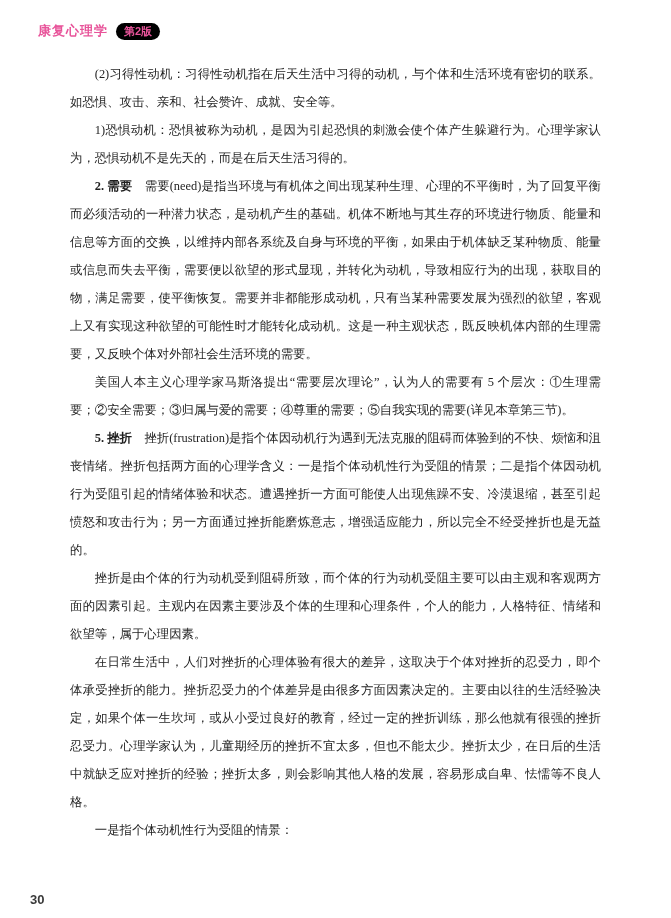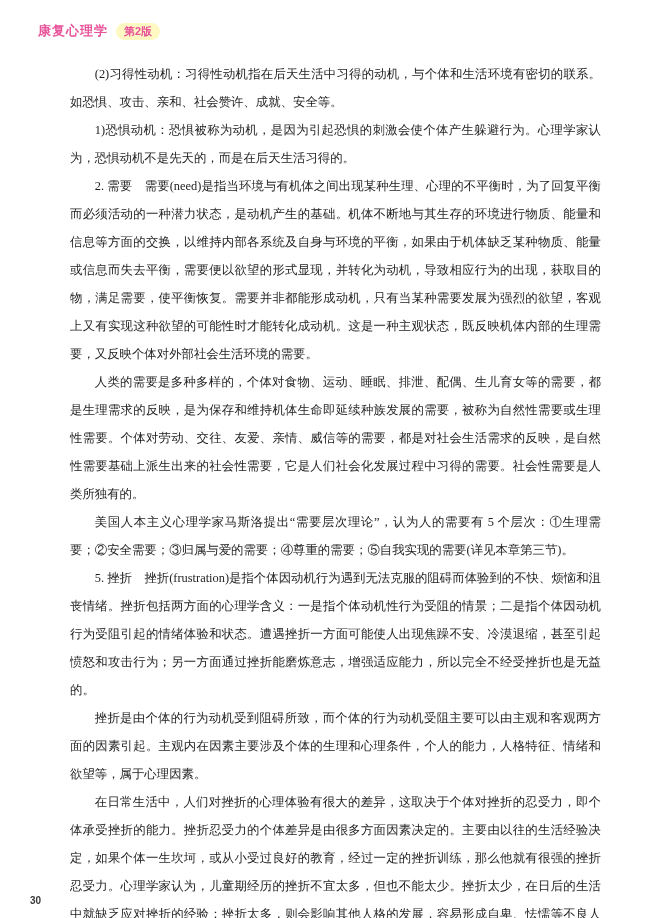--- a/index.html
+++ b/index.html
@@ -24,21 +24,21 @@
   }
   .book-title {
     color: #e8549a;
     font-weight: bold;
     font-size: 13px;
     letter-spacing: 1px;
   }
   .edition-badge {
     display: inline-block;
     margin-left: 8px;
-    background: #fef9c3;
+    background: #000000;
     color: #e8549a;
     border-radius: 10px;
     padding: 1px 8px 2px 8px;
     font-size: 11px;
     font-weight: bold;
     line-height: 14px;
   }
   .body-text {
     position: absolute;
     left: 70px; top: 60px;
@@ -46,47 +46,46 @@
     font-size: 12.4px;
     line-height: 28px;
     color: #1e1e1e;
     text-align: justify;
     text-justify: inter-ideograph;
   }
   .body-text p {
     margin: 0;
     text-indent: 2em;
   }
-  .bold { font-weight: normal; }
+  .bold { font-weight: bold; }
   .page-footer {
     position: absolute;
     left: 30px; bottom: 10px;
     font-family: "Liberation Sans", "DejaVu Sans", sans-serif;
   }
   .page-number {
     font-weight: bold;
-    font-size: 10px;
+    font-size: 13px;
     color: #3a3a3a;
   }
 </style>
 </head>
 <body>
 
 <div class="page">
 
   <header class="page-header">
     <span class="book-title">康复心理学</span>
     <span class="edition-badge">第2版</span>
   </header>
 
   <main class="body-text" id="body-text">
       <p><span>(2)习得性动机：习得性动机指在后天生活中习得的动机，与个体和生活环境有密切的联系。如恐惧、攻击、亲和、社会赞许、成就、安全等。</span></p>
       <p><span>1)恐惧动机：恐惧被称为动机，是因为引起恐惧的刺激会使个体产生躲避行为。心理学家认为，恐惧动机不是先天的，而是在后天生活习得的。</span></p>
       <p><span class="bold">2. 需要</span><span>　需要(need)是指当环境与有机体之间出现某种生理、心理的不平衡时，为了回复平衡而必须活动的一种潜力状态，是动机产生的基础。机体不断地与其生存的环境进行物质、能量和信息等方面的交换，以维持内部各系统及自身与环境的平衡，如果由于机体缺乏某种物质、能量或信息而失去平衡，需要便以欲望的形式显现，并转化为动机，导致相应行为的出现，获取目的物，满足需要，使平衡恢复。需要并非都能形成动机，只有当某种需要发展为强烈的欲望，客观上又有实现这种欲望的可能性时才能转化成动机。这是一种主观状态，既反映机体内部的生理需要，又反映个体对外部社会生活环境的需要。</span></p>
-      <p><span>人类的需要是多种多样的，个体对食物、运动、睡眠、排泄、配偶、生儿育女等的需要，都是生理需求的反映，是为保存和维持机体生命即延续种族发展的需要，被称为自然性需要或生理性需要。个体对劳动、交往、友爱、亲情、威信等的需要，都是对社会生活需求的反映，是自然性需要基础上派生出来的社会性需要，它是人们社会化发展过程中习得的需要。社会性需要是人类所独有的。</span></p>
       <p><span>美国人本主义心理学家马斯洛提出“需要层次理论”，认为人的需要有 5 个层次：①生理需要；②安全需要；③归属与爱的需要；④尊重的需要；⑤自我实现的需要(详见本章第三节)。</span></p>
       <p><span class="bold">5. 挫折</span><span>　挫折(frustration)是指个体因动机行为遇到无法克服的阻碍而体验到的不快、烦恼和沮丧情绪。挫折包括两方面的心理学含义：一是指个体动机性行为受阻的情景；二是指个体因动机行为受阻引起的情绪体验和状态。遭遇挫折一方面可能使人出现焦躁不安、冷漠退缩，甚至引起愤怒和攻击行为；另一方面通过挫折能磨炼意志，增强适应能力，所以完全不经受挫折也是无益的。</span></p>
       <p><span>挫折是由个体的行为动机受到阻碍所致，而个体的行为动机受阻主要可以由主观和客观两方面的因素引起。主观内在因素主要涉及个体的生理和心理条件，个人的能力，人格特征、情绪和欲望等，属于心理因素。</span></p>
       <p><span>在日常生活中，人们对挫折的心理体验有很大的差异，这取决于个体对挫折的忍受力，即个体承受挫折的能力。挫折忍受力的个体差异是由很多方面因素决定的。主要由以往的生活经验决定，如果个体一生坎坷，或从小受过良好的教育，经过一定的挫折训练，那么他就有很强的挫折忍受力。心理学家认为，儿童期经历的挫折不宜太多，但也不能太少。挫折太少，在日后的生活中就缺乏应对挫折的经验；挫折太多，则会影响其他人格的发展，容易形成自卑、怯懦等不良人格。</span></p>
       <p><span>一是指个体动机性行为受阻的情景：</span></p>
       <p></p>
     </main>
 
   <footer class="page-footer">
     <span class="page-number">30</span>

